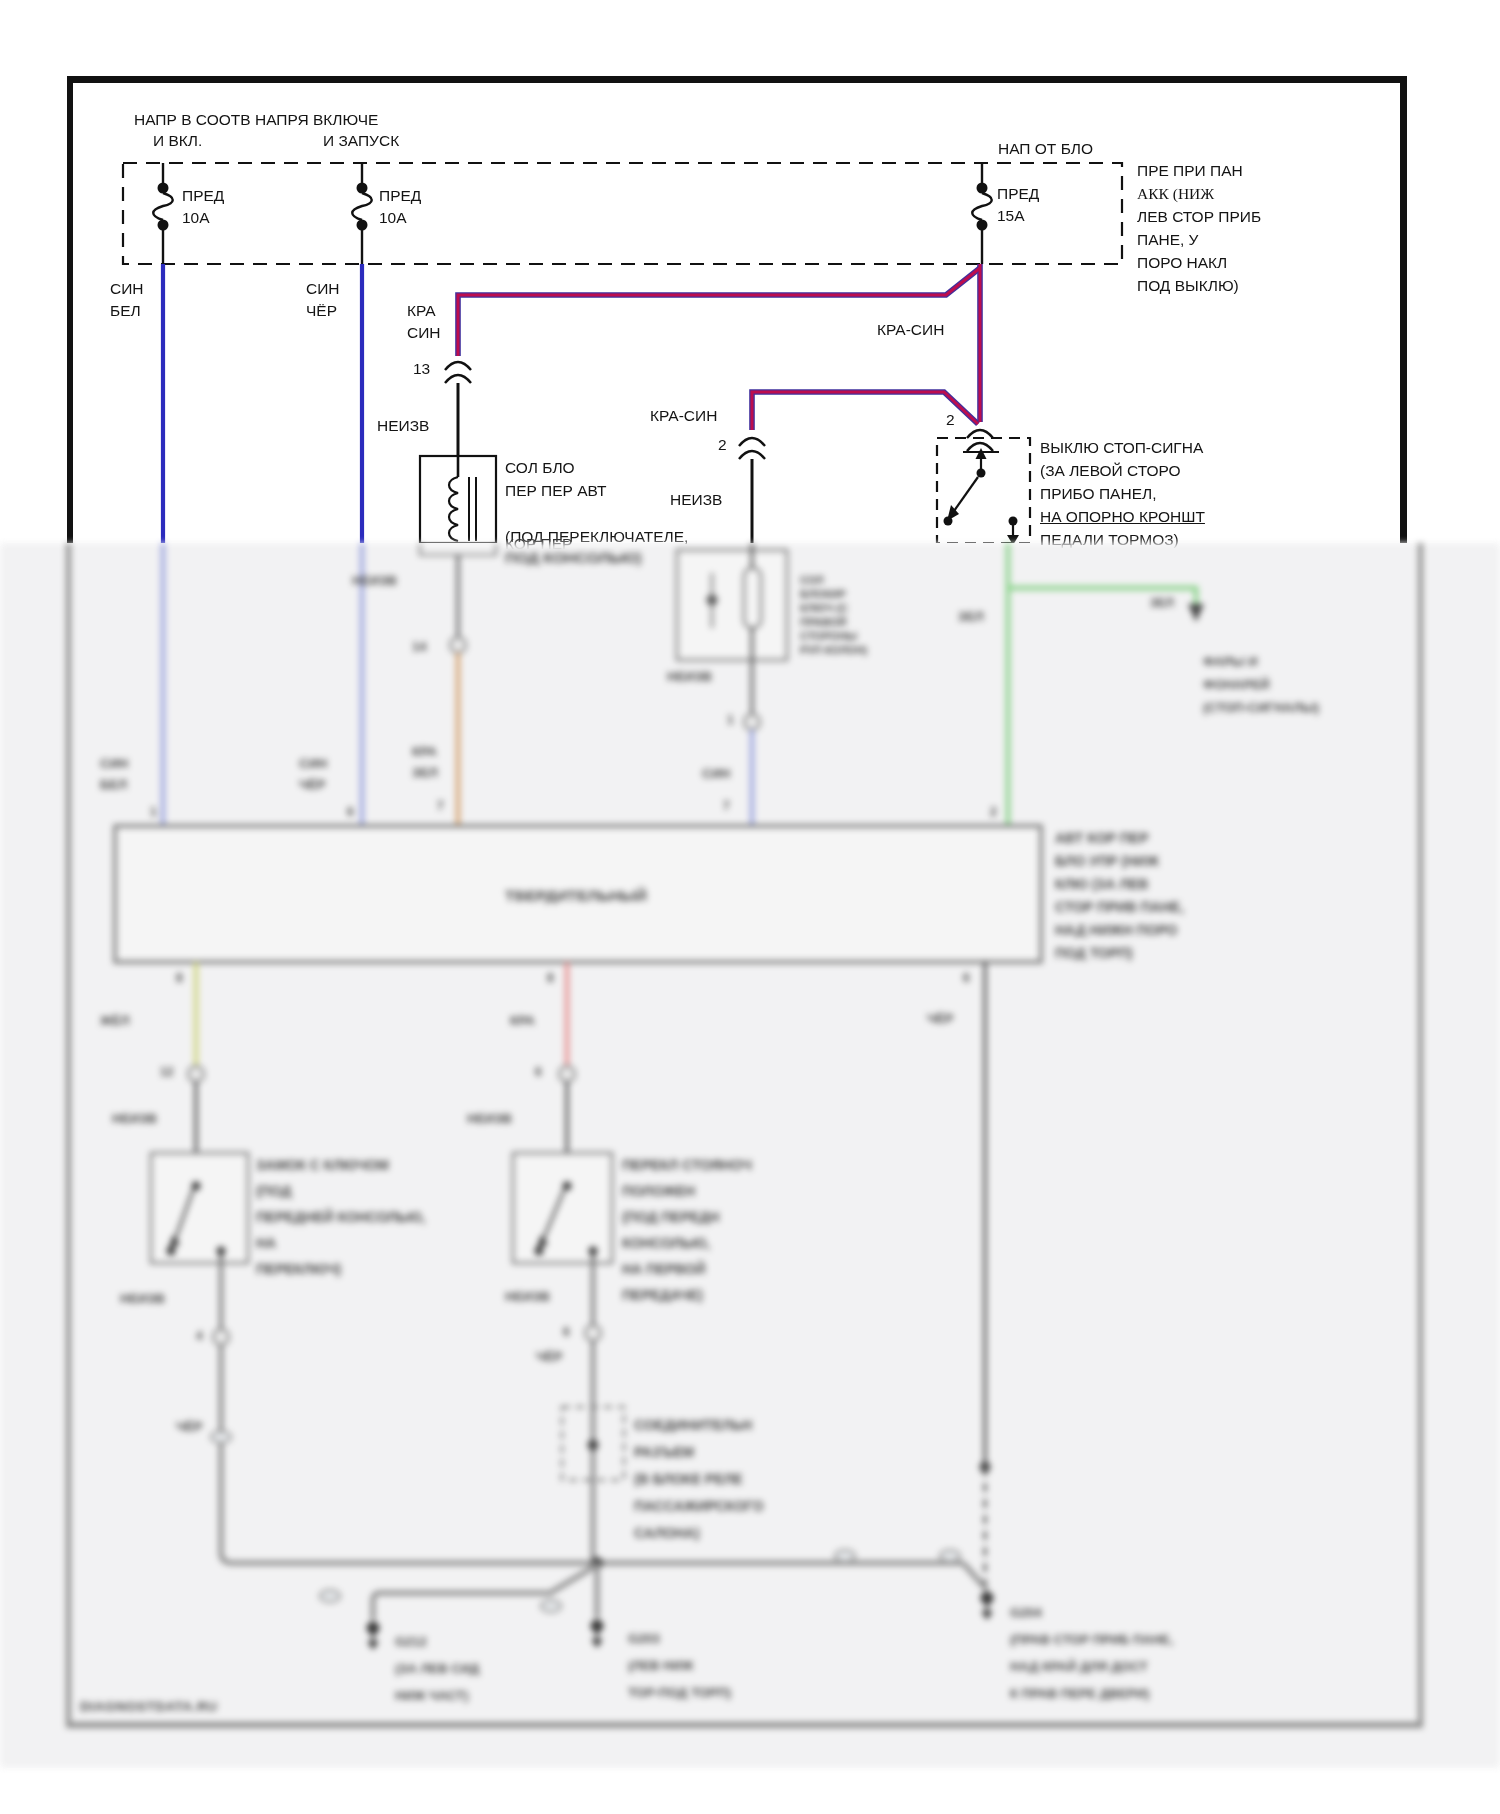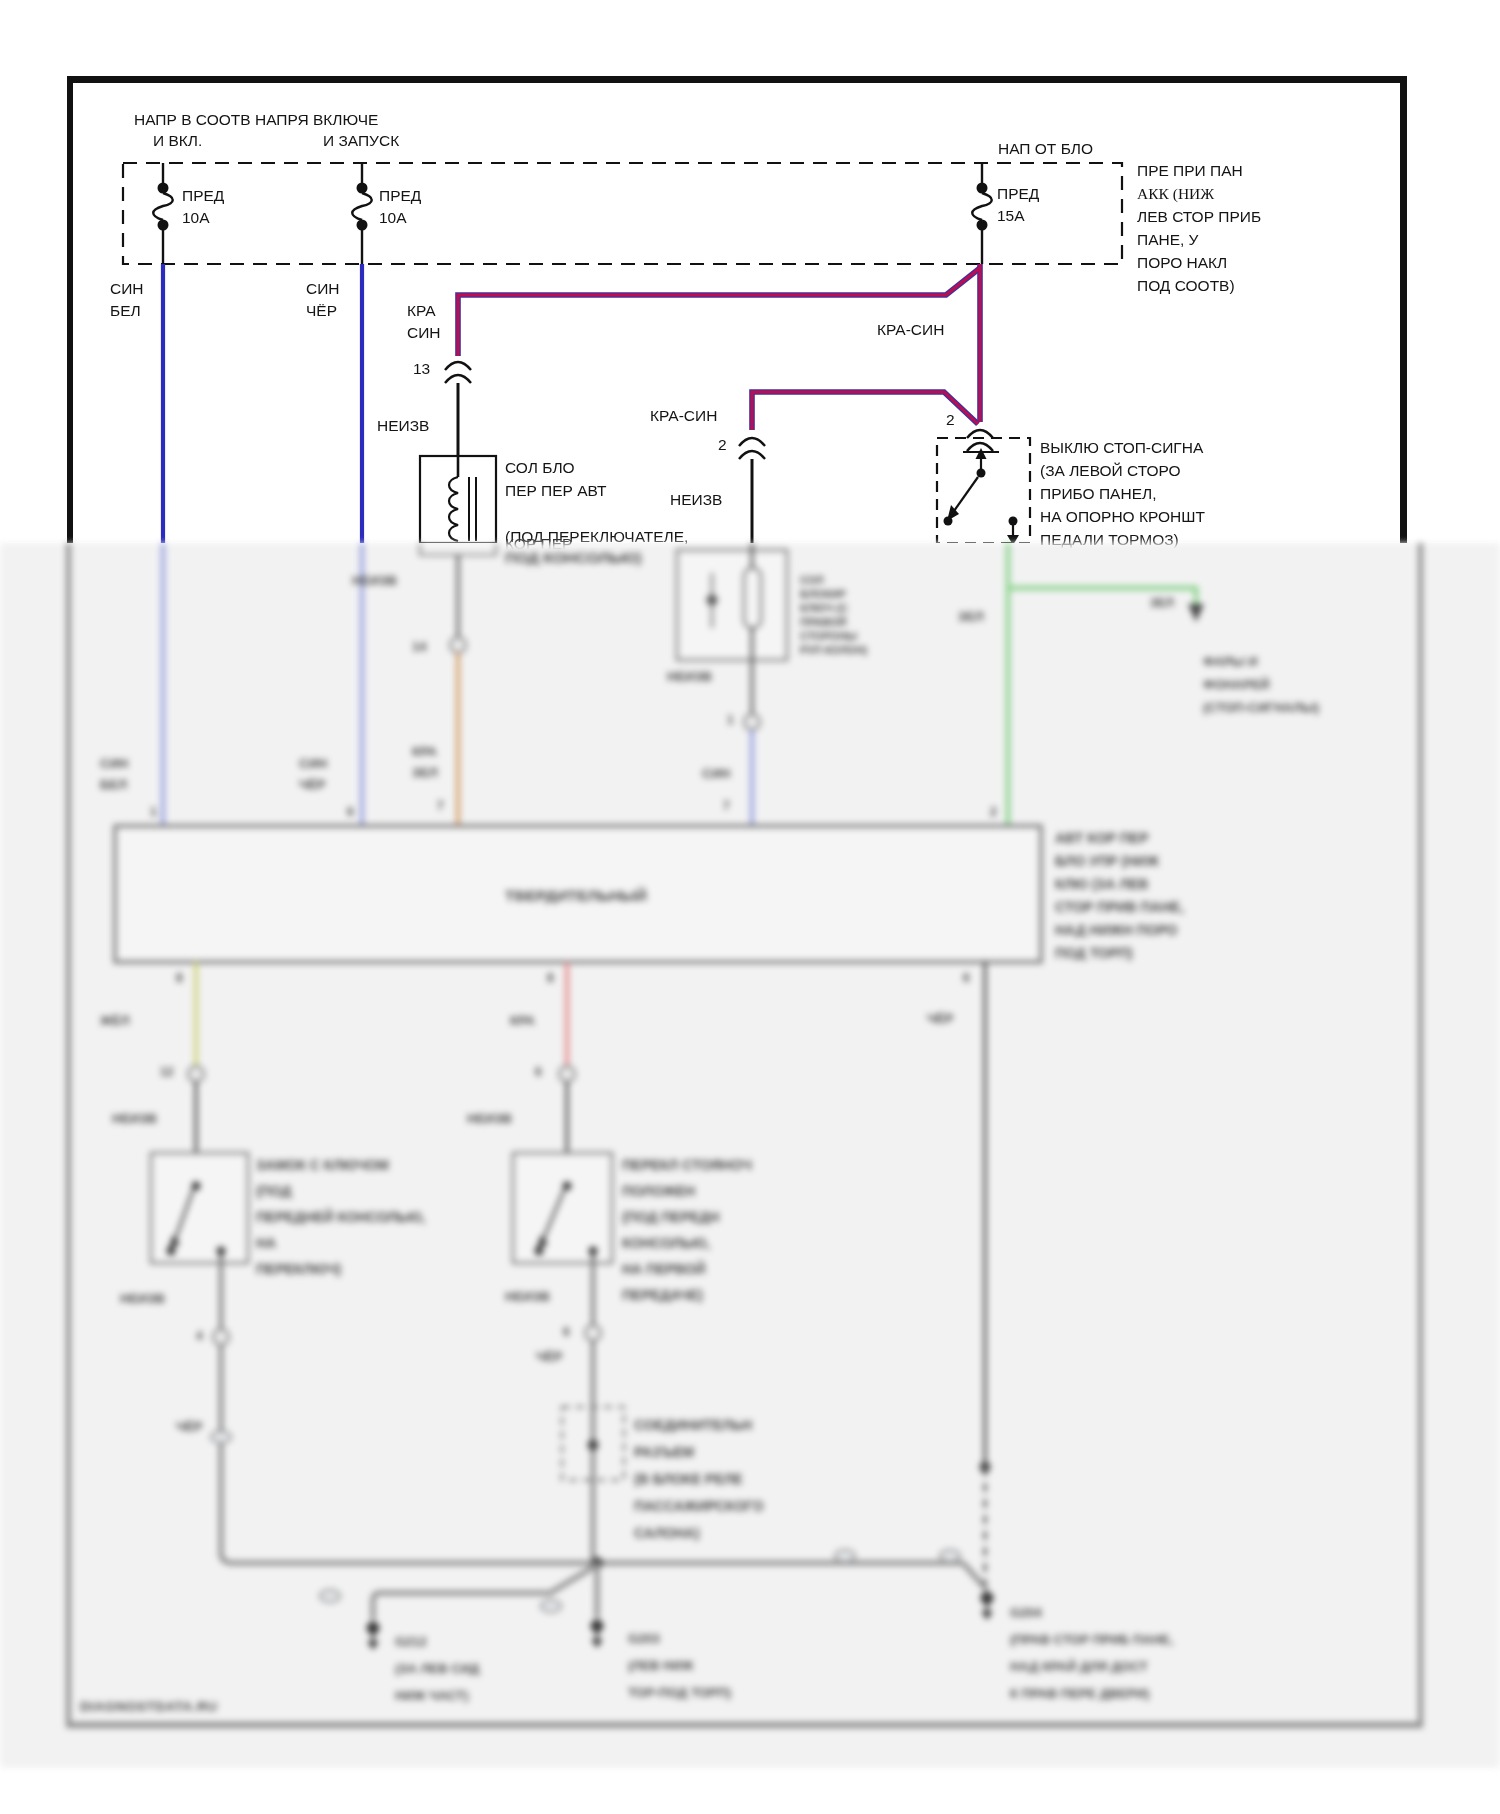--- a/index.html
+++ b/index.html
@@ -115,21 +115,21 @@
   <div class="lb" style="left:379px;top:188px;">ПРЕД</div>
   <div class="lb" style="left:379px;top:210px;">10А</div>
   <div class="lb" style="left:997px;top:186px;">ПРЕД</div>
   <div class="lb" style="left:997px;top:208px;">15А</div>
 
   <div class="lb" style="left:1137px;top:163px;">ПРЕ ПРИ ПАН</div>
   <div class="lb" style="left:1137px;top:186px;font-family:Liberation Serif, serif;">АКК (НИЖ</div>
   <div class="lb" style="left:1137px;top:209px;">ЛЕВ СТОР ПРИБ</div>
   <div class="lb" style="left:1137px;top:232px;">ПАНЕ, У</div>
   <div class="lb" style="left:1137px;top:255px;">ПОРО НАКЛ</div>
-  <div class="lb" style="left:1137px;top:278px;">ПОД СООТВ)</div>
+  <div class="lb" style="left:1137px;top:278px;">ПОД ВЫКЛЮ)</div>
 
   <div class="lb" style="left:110px;top:281px;">СИН</div>
   <div class="lb" style="left:110px;top:303px;">БЕЛ</div>
   <div class="lb" style="left:306px;top:281px;">СИН</div>
   <div class="lb" style="left:306px;top:303px;">ЧЁР</div>
   <div class="lb" style="left:407px;top:303px;">КРА</div>
   <div class="lb" style="left:407px;top:325px;">СИН</div>
 
   <div class="lb" style="left:413px;top:361px;">13</div>
   <div class="lb" style="left:377px;top:418px;">НЕИЗВ</div>
@@ -141,21 +141,21 @@
 
   <div class="lb" style="left:650px;top:408px;">КРА-СИН</div>
   <div class="lb" style="left:718px;top:437px;">2</div>
   <div class="lb" style="left:877px;top:322px;">КРА-СИН</div>
   <div class="lb" style="left:946px;top:412px;">2</div>
   <div class="lb" style="left:670px;top:492px;">НЕИЗВ</div>
 
   <div class="lb" style="left:1040px;top:440px;">ВЫКЛЮ СТОП-СИГНА</div>
   <div class="lb" style="left:1040px;top:463px;">(ЗА ЛЕВОЙ СТОРО</div>
   <div class="lb" style="left:1040px;top:486px;">ПРИБО ПАНЕЛ,</div>
-  <div class="lb" style="left:1040px;top:509px;">НА ОПОРНО КРОНШТ</div>
+  <div class="lb" style="left:1040px;top:509px;text-decoration:underline;">НА ОПОРНО КРОНШТ</div>
   <div class="lb" style="left:1040px;top:532px;">ПЕДАЛИ ТОРМОЗ)</div>
 
   <div id="blurzone">
    <div id="blurinner">
 
     <svg class="layer" width="1500" height="1814" viewBox="0 0 1500 1814">
 
       <rect x="66" y="543" width="5" height="1185" fill="#8d8d8d"></rect>
       <rect x="1418" y="543" width="5" height="1185" fill="#8d8d8d"></rect>
       <rect x="66" y="1722" width="1357" height="6" fill="#8d8d8d"></rect>

